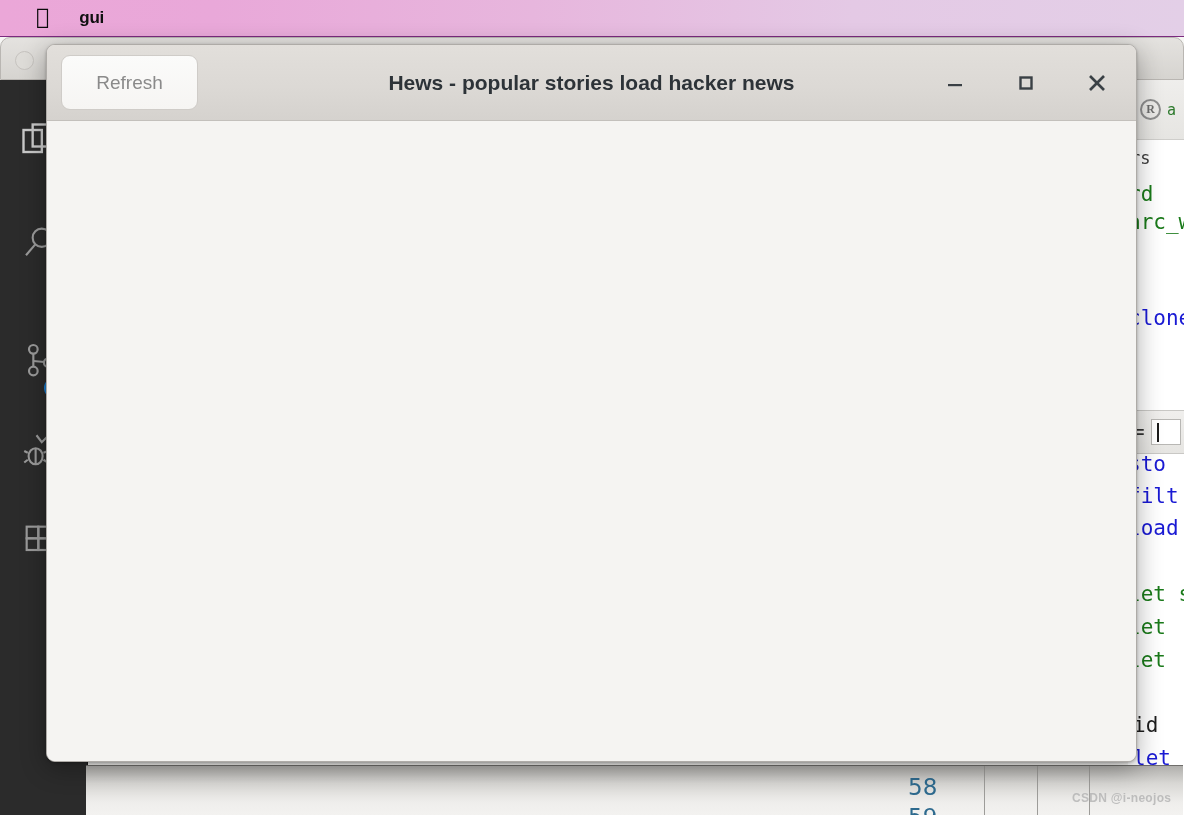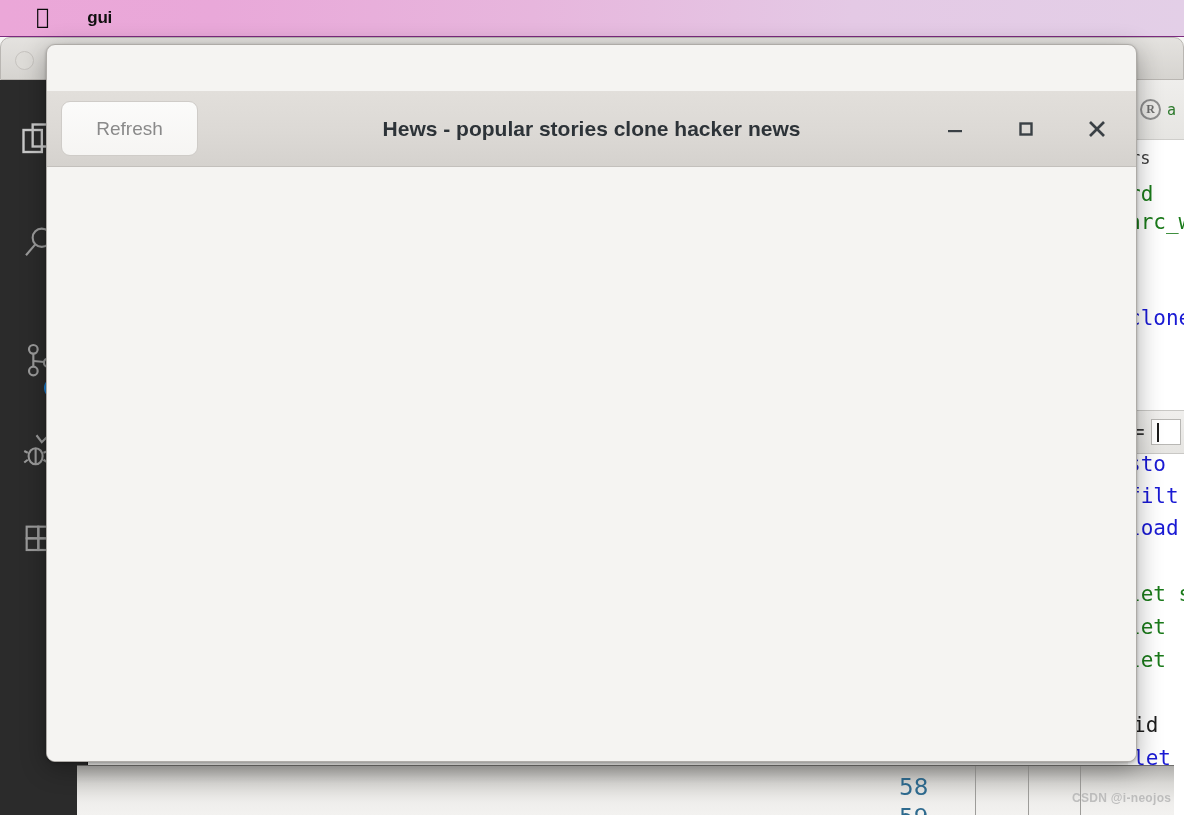--- a/index.html
+++ b/index.html
@@ -18,21 +18,21 @@
     display: flex; align-items: center;
     border-bottom: 1px solid #7b2a7e;
     z-index: 5;
   }
   #apple-logo {
     margin-left: 36px; font-size: 22px; line-height: 1; color: #0a0a0a;
     font-family: "DejaVu Sans", sans-serif;
     transform: translateY(-1px);
   }
   #menu-app-name {
-    margin-left: 38px; font-size: 17px; font-weight: bold; color: #101010;
+    margin-left: 30px; font-size: 17px; font-weight: bold; color: #101010;
     letter-spacing: -0.2px;
   }
 
   
   #vscode {
     position: absolute; left: 0; top: 37px; width: 1184px; height: 778px;
     background: #f7f7f5; overflow: hidden;
   }
   
   #vscode-titlebar {
@@ -122,21 +122,21 @@
   #find-input {
     width: 30px; height: 26px; background: #ffffff; border: 1px solid #b8b7b4;
     position: relative;
   }
   #find-caret {
     position: absolute; left: 5px; top: 3px; width: 2px; height: 19px; background: #1b1b1b;
   }
 
   
   #bottom-panel {
-    position: absolute; left: 77px; top: 765px; width: 1097px; height: 50px;
+    position: absolute; left: 86px; top: 765px; width: 1097px; height: 50px;
     background: linear-gradient(to bottom, #b0afac 0%, #d8d7d4 35%, #efeeec 75%, #f3f2f0 100%);
     border-top: 1px solid #6f6e6b;
     overflow: hidden;
   }
   .vrule { position: absolute; top: 0; width: 1px; height: 50px; background: #9d9c99; }
   .linenum {
     position: absolute; font-family: "DejaVu Sans", sans-serif;
     font-size: 23px; color: #2e6a8e; font-weight: normal;
   }
 
@@ -153,21 +153,21 @@
     border: 1px solid #aeaba7;
     border-radius: 9px;
     box-shadow: 0 6px 26px rgba(0,0,0,0.32), 0 1px 3px rgba(0,0,0,0.25);
     overflow: hidden;
     z-index: 10;
   }
   #hews-titlebar {
     position: relative; width: 100%; height: 76px;
     background: linear-gradient(to bottom, #e2dfdb 0%, #dcd9d5 55%, #d5d2ce 100%);
     border-bottom: 1px solid #c3c0bc;
-    display: flex; align-items: center; margin-top: 46px;
+    display: flex; align-items: center;
   }
   #refresh-button {
     margin-left: 14px; width: 137px; height: 55px;
     background: linear-gradient(to bottom, #fbfbfa 0%, #f6f5f3 100%);
     border: 1px solid #cfccc8;
     border-radius: 9px;
     color: #8a8a8a; font-size: 19px;
     display: flex; align-items: center; justify-content: center;
     cursor: default;
   }
@@ -291,21 +291,21 @@
     <div class="vrule" style="left:898px;"></div>
     <div class="vrule" style="left:951px;"></div>
     <div class="vrule" style="left:1003px;"></div>
     <div class="linenum" style="left:822px; top:8px;">58</div>
     <div class="linenum" style="left:822px; top:38px;">59</div>
   </div>
 
   <div id="hews-window">
     <div id="hews-titlebar">
       <div id="refresh-button">Refresh</div>
-      <div id="hews-title">Hews - popular stories clone hacker news</div>
+      <div id="hews-title">Hews - popular stories load hacker news</div>
       <div id="win-controls">
         <div class="win-btn">
           <svg width="20" height="20" viewBox="0 0 20 20">
             <rect x="3" y="11" width="14" height="2.2" fill="#3a4045"></rect>
           </svg>
         </div>
         <div class="win-btn">
           <svg width="20" height="20" viewBox="0 0 20 20">
             <rect x="4.5" y="4.5" width="11" height="11" fill="none" stroke="#3a4045" stroke-width="2.4"></rect>
           </svg>

